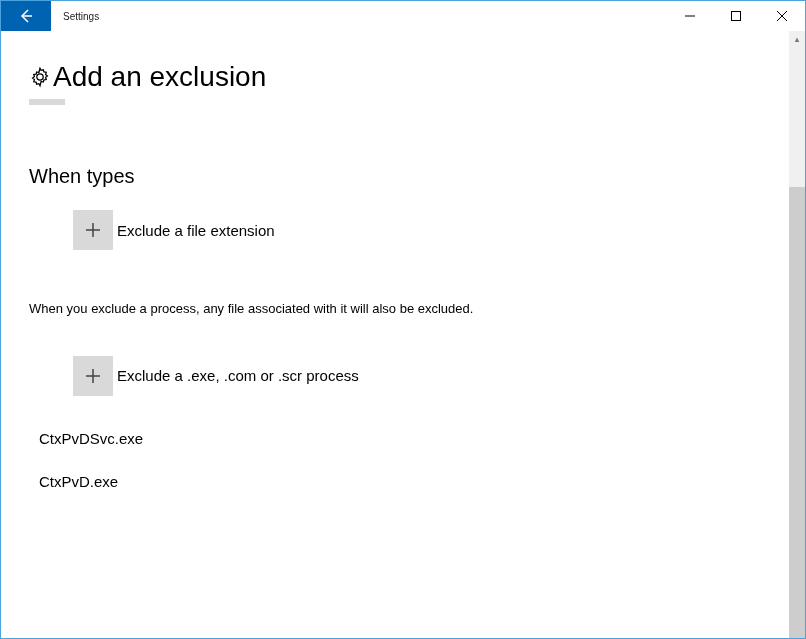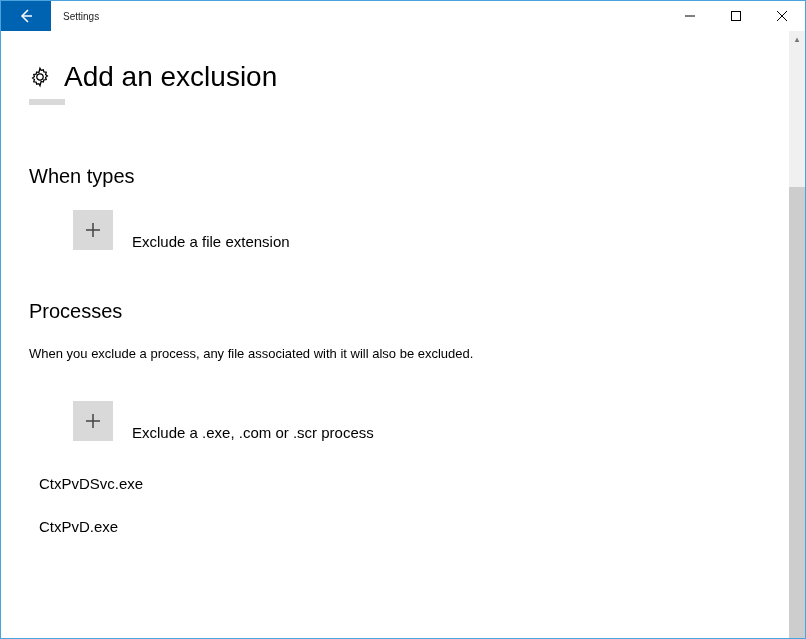--- a/index.html
+++ b/index.html
@@ -91,21 +91,21 @@
     top:0;
     left:0;
     right:0;
     height:140px;
     background:#f0f0f0;
   }
 
   .header-row {
     display: flex;
     align-items: center;
-    gap: 13px;
+    gap: 2px;
     margin-bottom: 6px;
   }
   .page-title {
     font-size: 28px;
     font-weight: 400;
     color: #000;
   }
   .gear-icon svg { display:block; }
   .accent-bar {
     width: 36px;
@@ -117,22 +117,22 @@
 
   .section-heading {
     font-size: 20px;
     font-weight: 400;
     color: #000;
     margin-bottom: 22px;
   }
 
   .add-row {
     display: flex;
-    align-items: flex-end;
-    gap: 19px;
+    align-items: center;
+    gap: 4px;
     margin-bottom: 50px;
     padding-left: 44px;
   }
   .add-row.tight { margin-bottom: 26px; }
   .plus-box {
     width: 40px;
     height: 40px;
     background: #d9d9d9;
     display: flex;
     align-items: center;
@@ -208,21 +208,20 @@
     <h2 class="section-heading">When types</h2>
     <div class="add-row">
       <div class="plus-box">
         <svg width="18" height="18" viewBox="0 0 18 18">
           <path d="M9 2 L9 16 M2 9 L16 9" stroke="#444" stroke-width="1.5"></path>
         </svg>
       </div>
       <span class="add-label">Exclude a file extension</span>
     </div>
 
-    <h2 class="section-heading">Processes</h2>
     <p class="desc-text">When you exclude a process, any file associated with it will also be excluded.</p>
     <div class="add-row tight">
       <div class="plus-box">
         <svg width="18" height="18" viewBox="0 0 18 18">
           <path d="M9 2 L9 16 M2 9 L16 9" stroke="#444" stroke-width="1.5"></path>
         </svg>
       </div>
       <span class="add-label">Exclude a .exe, .com or .scr process</span>
     </div>
 

